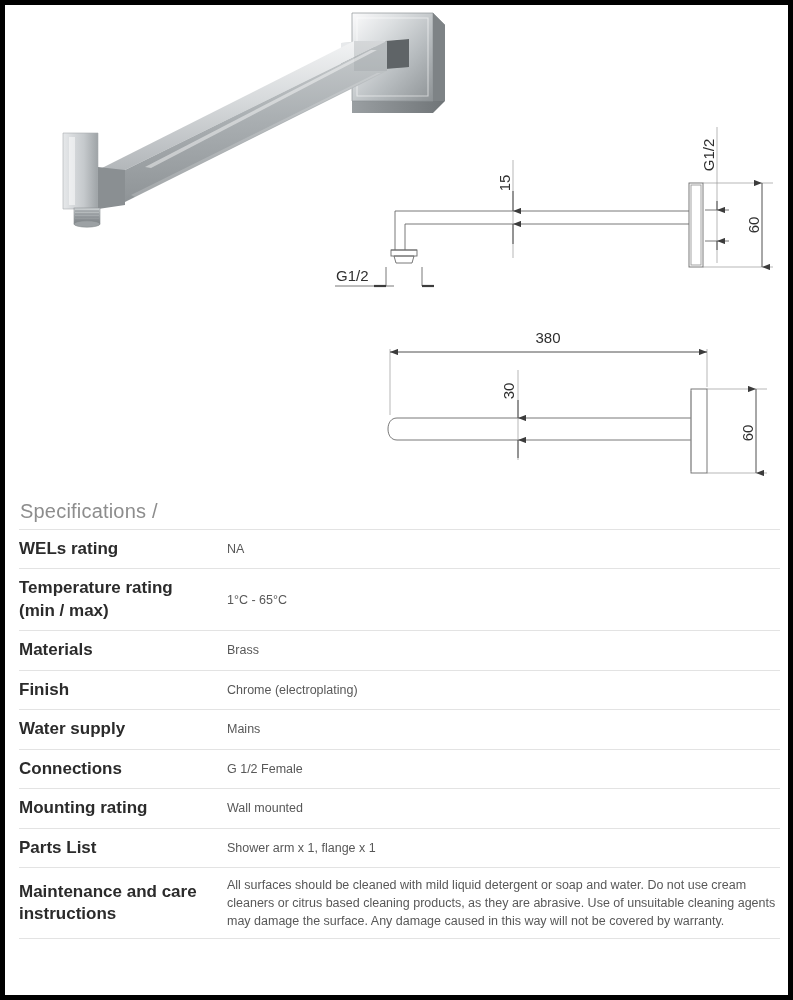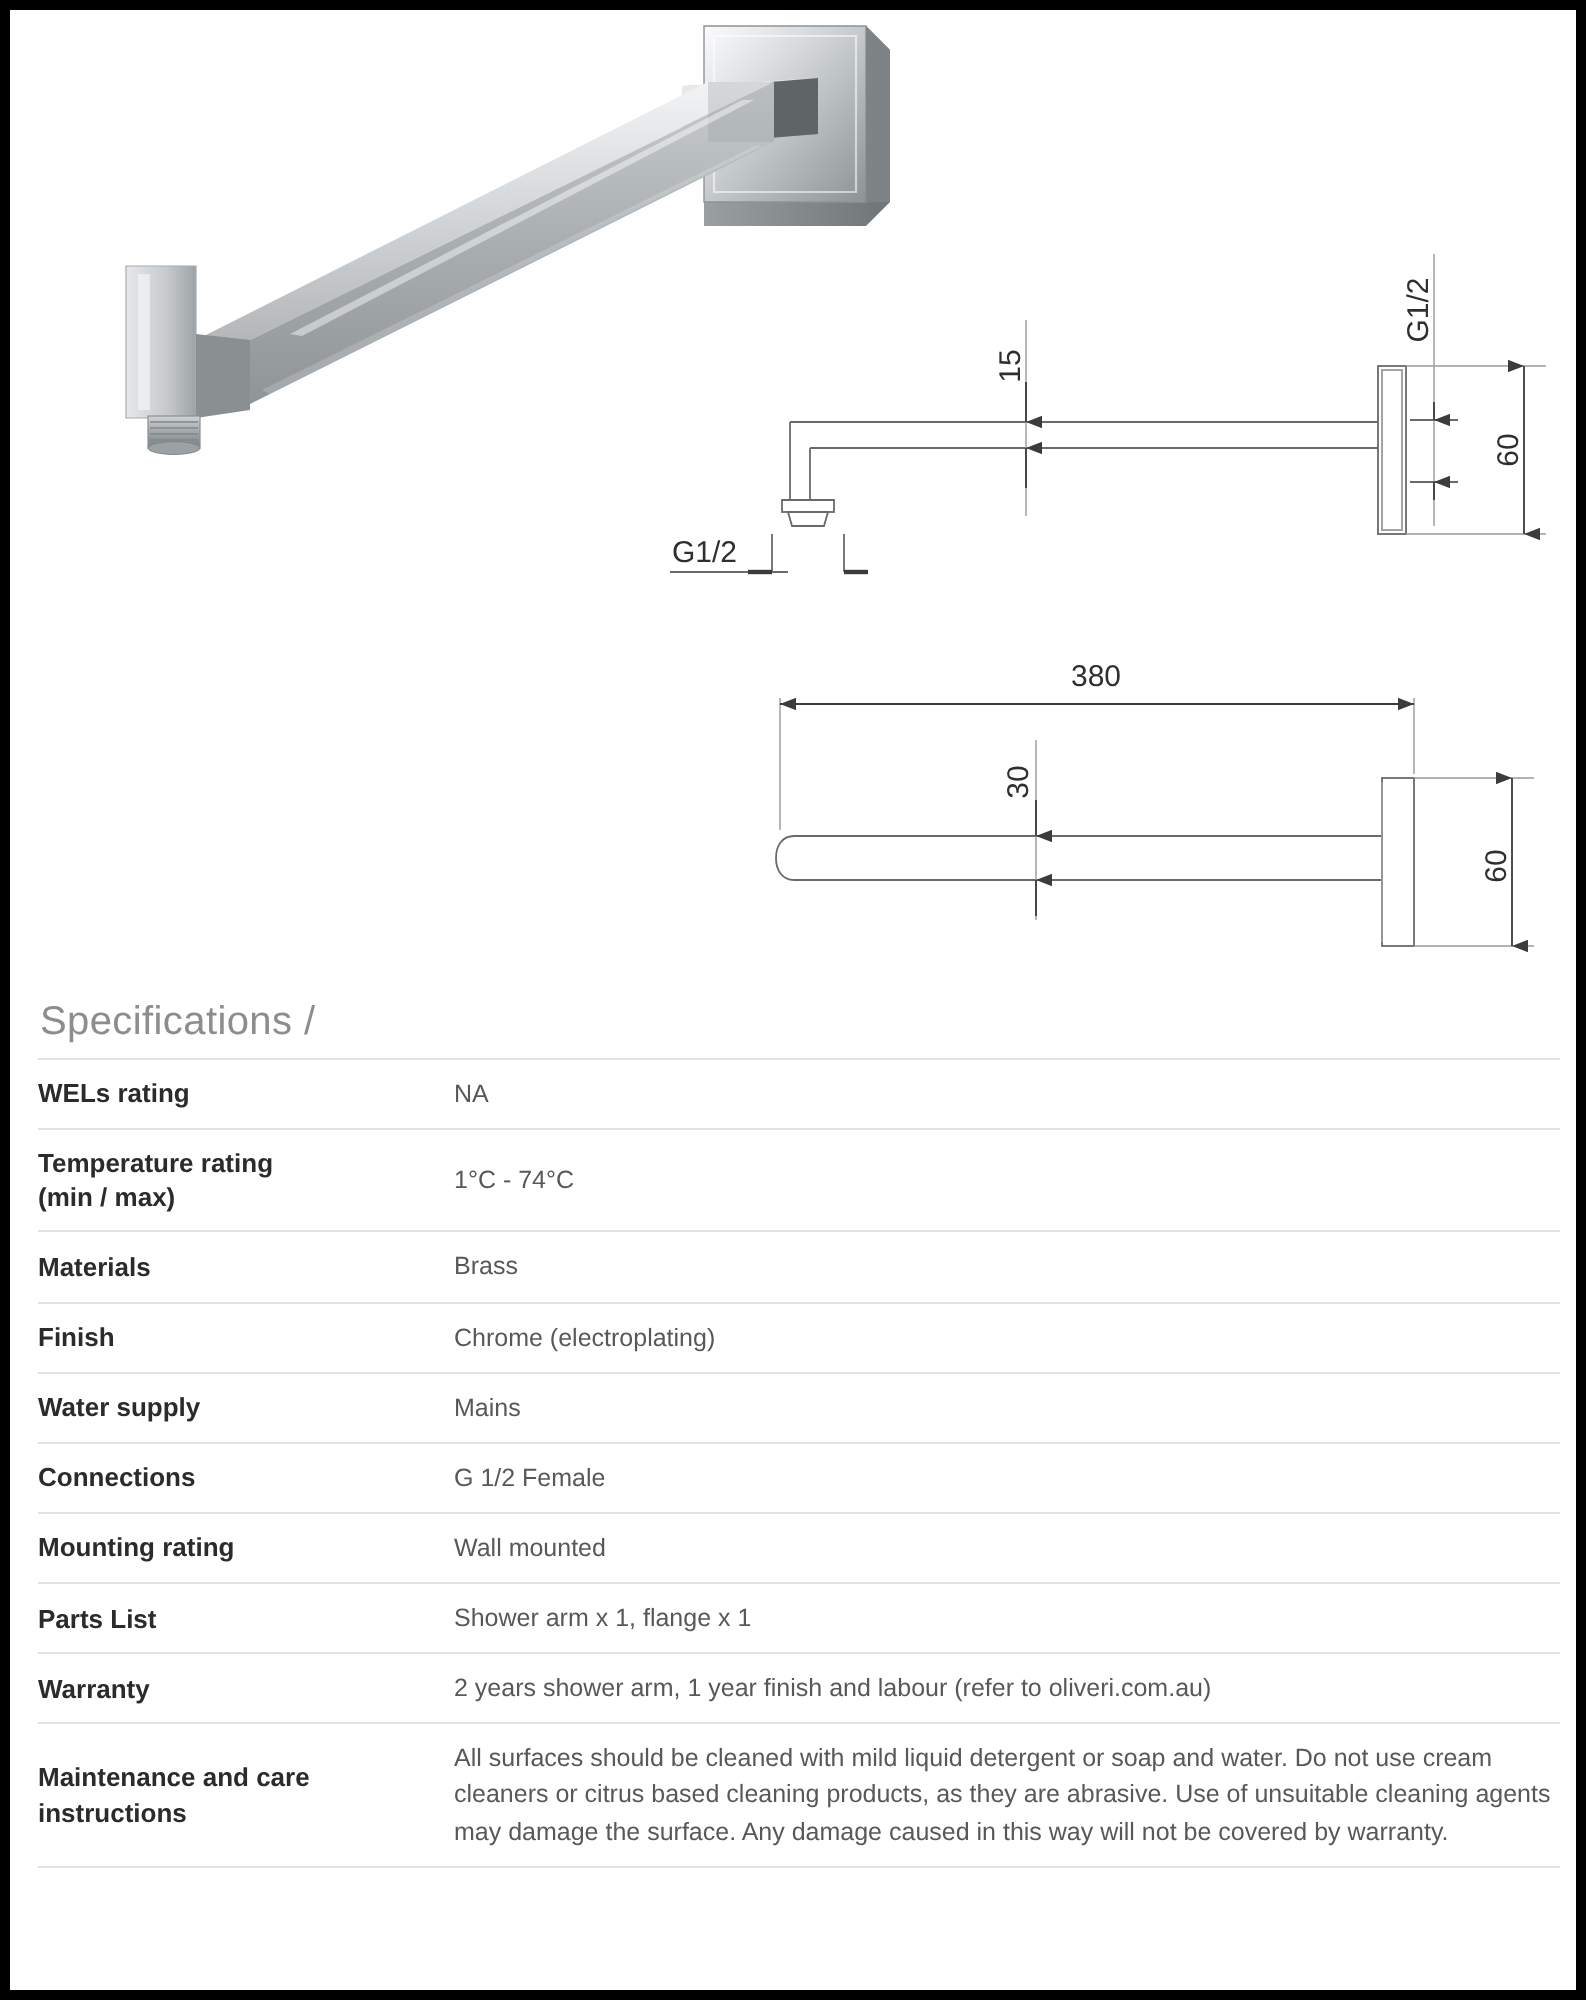--- a/index.html
+++ b/index.html
@@ -70,21 +70,21 @@
   table.spec-table tr:last-child {
     border-bottom: 1px solid #e3e3e3;
   }
   table.spec-table td {
     vertical-align: middle;
     padding: 8px 0;
   }
   td.spec-label {
     width: 208px;
     padding-left: 7px;
-    font-size: 13px;
+    font-size: 17px;
     font-weight: bold;
     color: #2b2b2b;
     line-height: 1.32;
   }
   td.spec-value {
     font-size: 12.5px;
     font-weight: 400;
     color: #585858;
     line-height: 1.45;
     padding-right: 12px;
@@ -279,21 +279,21 @@
     <div class="spec-heading">Specifications /</div>
     <table class="spec-table">
       <tbody id="spec-body">
           <tr>
             <td class="spec-label nowrapline">WELs rating</td>
             <td class="spec-value">NA</td>
           </tr>
           <tr>
             <td class="spec-label nowrapline">Temperature rating
 (min / max)</td>
-            <td class="spec-value">1°C - 74°C</td>
+            <td class="spec-value">1°C - 65°C</td>
           </tr>
           <tr>
             <td class="spec-label nowrapline">Materials</td>
             <td class="spec-value">Brass</td>
           </tr>
           <tr>
             <td class="spec-label nowrapline">Finish</td>
             <td class="spec-value">Chrome (electroplating)</td>
           </tr>
           <tr>
@@ -304,24 +304,20 @@
             <td class="spec-label nowrapline">Connections</td>
             <td class="spec-value">G 1/2 Female</td>
           </tr>
           <tr>
             <td class="spec-label nowrapline">Mounting rating</td>
             <td class="spec-value">Wall mounted</td>
           </tr>
           <tr>
             <td class="spec-label nowrapline">Parts List</td>
             <td class="spec-value">Shower arm x 1, flange x 1</td>
-          </tr>
-          <tr>
-            <td class="spec-label nowrapline">Warranty</td>
-            <td class="spec-value">2 years shower arm, 1 year finish and labour (refer to oliveri.com.au)</td>
           </tr>
           <tr>
             <td class="spec-label nowrapline">Maintenance and care
 instructions</td>
             <td class="spec-value">All surfaces should be cleaned with mild liquid detergent or soap and water. Do not use cream cleaners or citrus based cleaning products, as they are abrasive. Use of unsuitable cleaning agents may damage the surface. Any damage caused in this way will not be covered by warranty.</td>
           </tr>
         </tbody>
     </table>
   </div>
 

